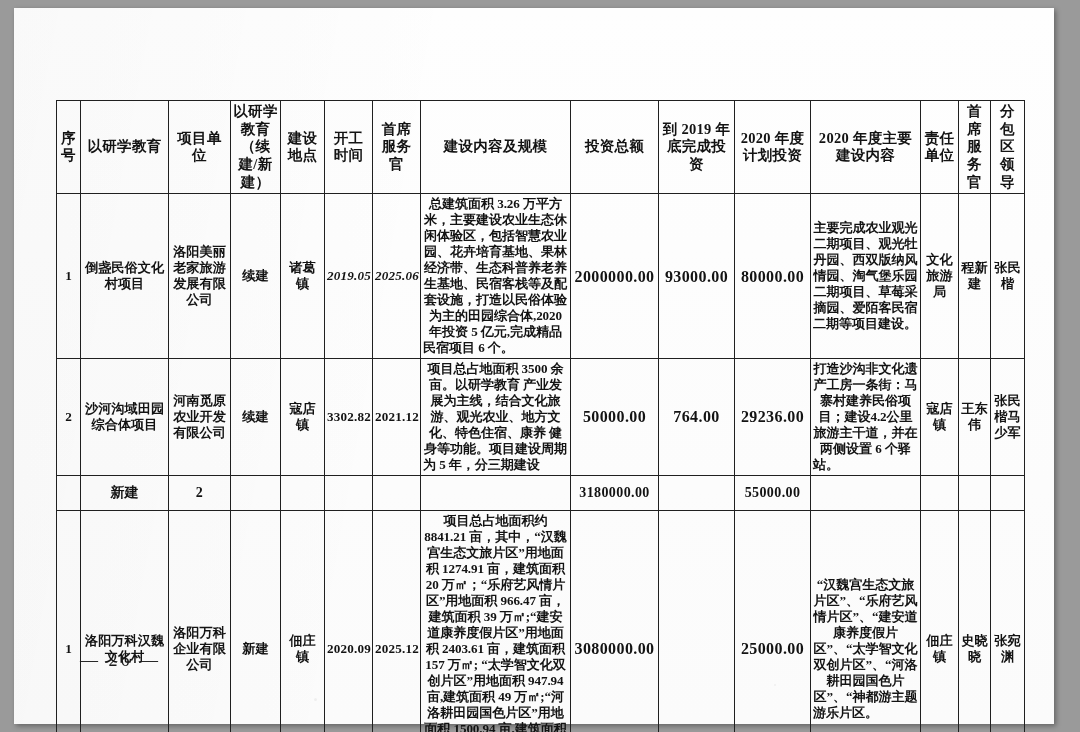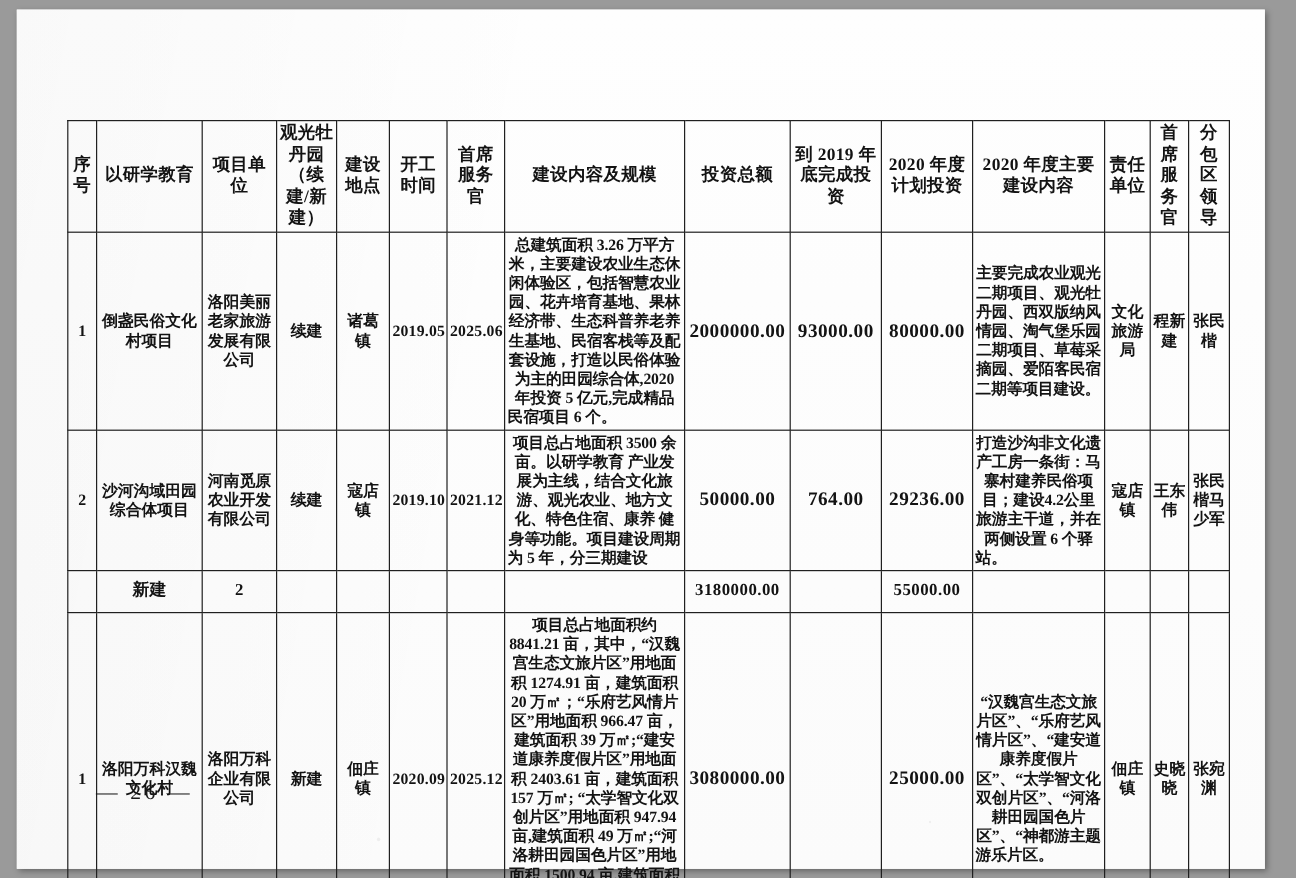--- a/index.html
+++ b/index.html
@@ -103,20 +103,21 @@
     padding-left: 0;
     padding-right: 0;
   }
   tr.subtotal td {
     height: 30px;
     font-size: 14px;
   }
   .vtop-date {
     vertical-align: top;
     padding-top: 3px;
+    font-style: italic;
   }
   #page-number {
     position: absolute;
     left: 66px;
     top: 642px;
     font-size: 18px;
     letter-spacing: 3px;
     color: #1a1a1a;
     font-family: "Liberation Serif", "DejaVu Serif", serif;
   }
@@ -151,21 +152,21 @@
         <col style="width:38px">
         <col style="width:32px">
         <col style="width:34px">
       </colgroup>
 
       <thead>
         <tr>
           <th>序号</th>
           <th>以研学教育</th>
           <th>项目单位</th>
-          <th>观光牡丹园（续建/新建）</th>
+          <th>以研学教育（续建/新建）</th>
           <th>建设地点</th>
           <th>开工时间</th>
           <th>首席服务官</th>
           <th>建设内容及规模</th>
           <th>投资总额</th>
           <th>到 2019 年底完成投资</th>
           <th>2020 年度计划投资</th>
           <th>2020 年度主要建设内容</th>
           <th>责任单位</th>
           <th>首席服务官</th>
@@ -192,21 +193,21 @@
           <td class="tight">程新建</td>
           <td class="tight">张民楷</td>
         </tr>
 
         <tr style="height:92px">
           <td class="tight">2</td>
           <td class="tight">沙河沟域田园综合体项目</td>
           <td class="tight">河南觅原农业开发有限公司</td>
           <td class="tight">续建</td>
           <td class="tight">寇店镇</td>
-          <td class="date">2019.10</td>
+          <td class="date">3302.82</td>
           <td class="date">2021.12</td>
           <td class="content-cell content-center">项目总占地面积 3500 余亩。以研学教育 产业发展为主线，结合文化旅游、观光农业、地方文化、特色住宿、康养 健身等功能。项目建设周期为 5 年，分三期建设</td>
           <td class="num">50000.00</td>
           <td class="num">764.00</td>
           <td class="num">29236.00</td>
           <td class="plan-cell">打造沙沟非文化遗产工房一条街：马寨村建养民俗项目；建设4.2公里旅游主干道，并在两侧设置 6 个驿站。</td>
           <td class="tight">寇店镇</td>
           <td class="tight">王东伟</td>
           <td class="tight">张民楷马少军</td>
         </tr>

